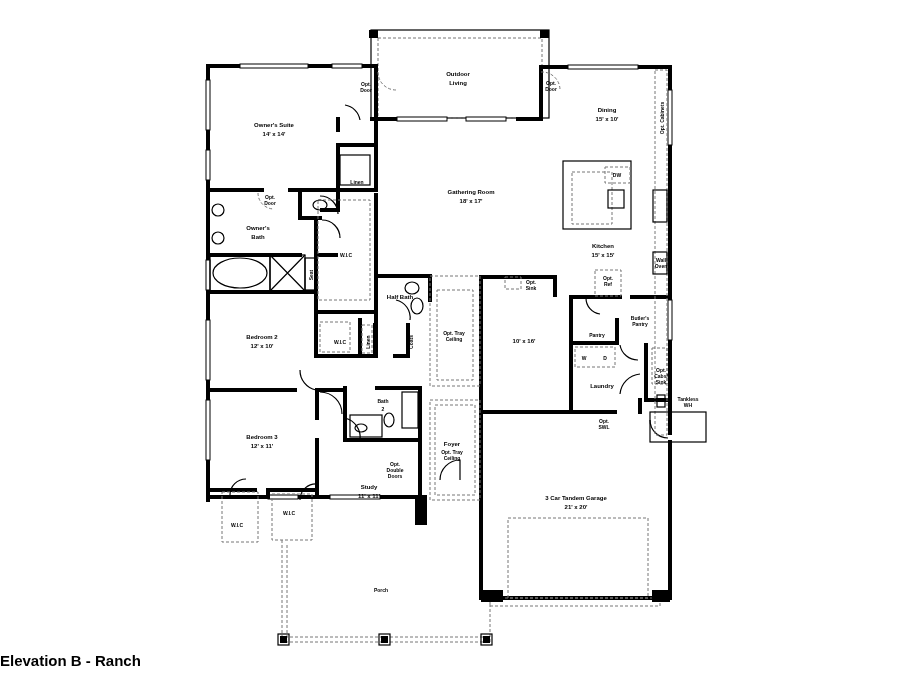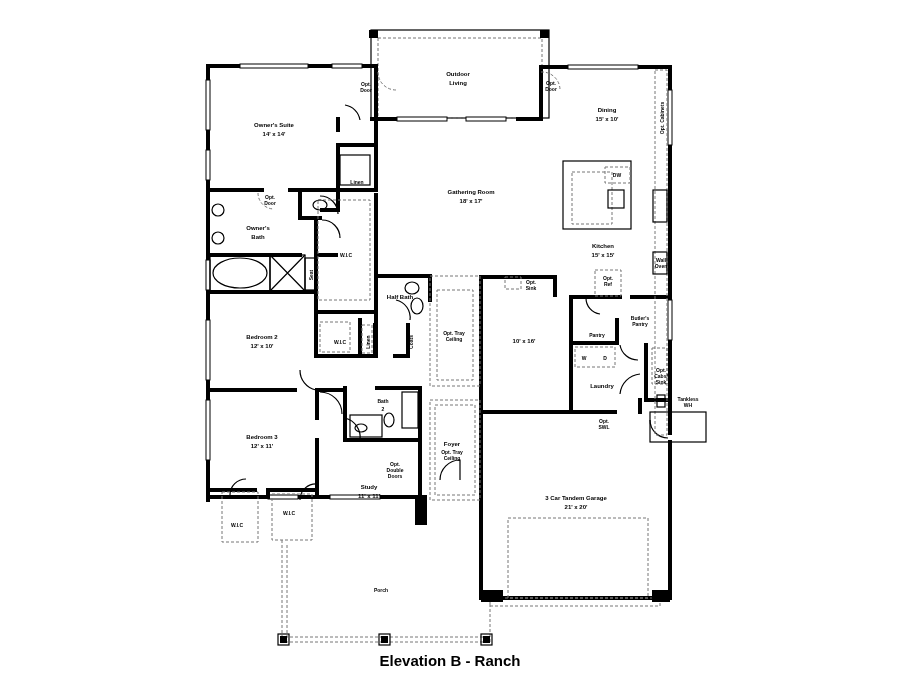--- a/index.html
+++ b/index.html
@@ -6,21 +6,21 @@
   body { width:900px; height:697px; position:relative; overflow:hidden; font-family:"Liberation Sans", sans-serif; }
   svg { position:absolute; left:0; top:0; }
   .wall { fill:none; stroke:#000; stroke-width:4; stroke-linecap:square; }
   .thin { fill:none; stroke:#000; stroke-width:1.2; }
   .dash { fill:none; stroke:#777; stroke-width:1; stroke-dasharray:3 2; }
   .win { fill:#fff; stroke:#000; stroke-width:1; }
   .post { fill:#000; }
   .lbl { font-family:"Liberation Sans", sans-serif; font-weight:bold; fill:#000; text-anchor:middle; }
   .l-sm { font-size:6px; }
   .l-xs { font-size:5px; }
-  .title { position:absolute; left:0; width:900px; top:652px; text-align:center; font-family:"Liberation Sans", sans-serif; font-weight:bold; font-size:15px; color:#000; }
+  .title { position:absolute; left:0; width:900px; top:652px; font-family:"Liberation Sans", sans-serif; font-weight:bold; font-size:15px; color:#000; }
 </style>
 </head>
 <body>
 
 <svg width="900" height="697" viewBox="0 0 900 697">
 
   <g>
     <rect x="371" y="30" width="178" height="88" class="thin"></rect>
     <rect x="378" y="38" width="164" height="80" class="dash"></rect>
     <rect x="369" y="30" width="9" height="8" class="post"></rect>

